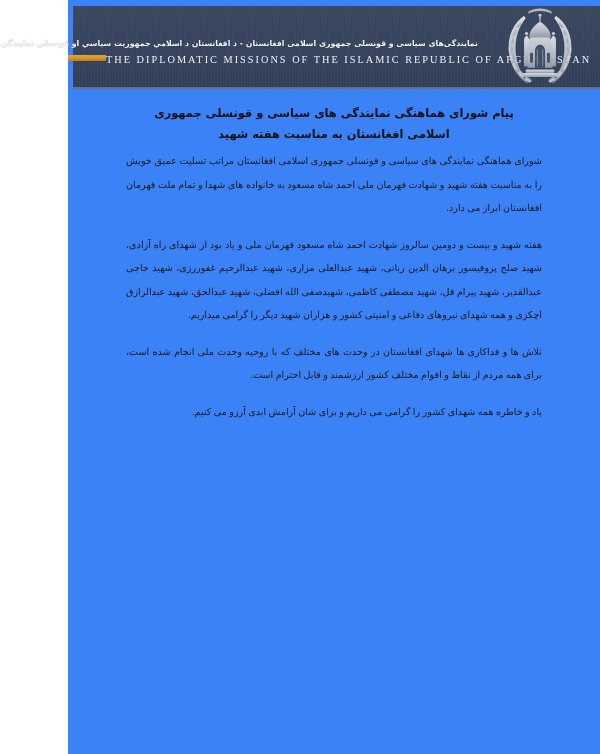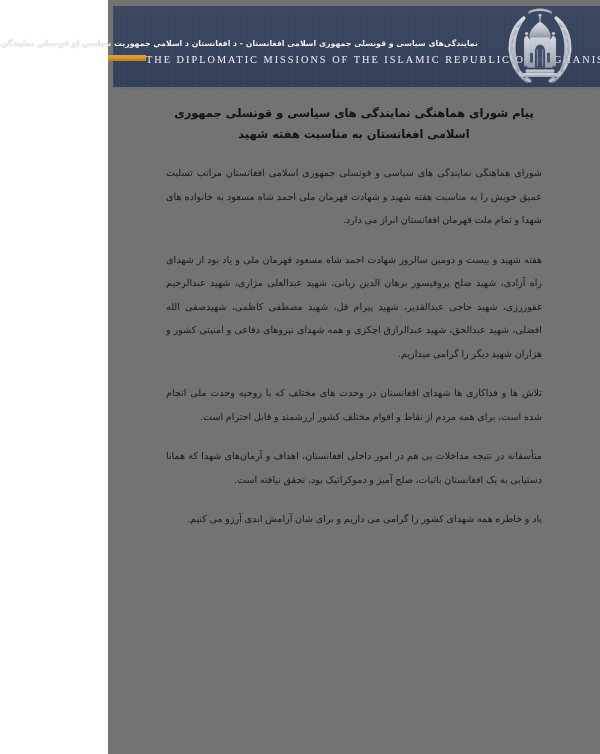--- a/index.html
+++ b/index.html
@@ -11,23 +11,23 @@
   body {
     width: 600px;
     height: 754px;
     overflow: hidden;
     font-family: "DejaVu Sans", "Liberation Sans", sans-serif;
     position: relative;
   }
 
   
   .page {
-    width: 492px;
+    width: 532px;
     height: 754px;
-    background: #737373;
+    background: #3b82f6;
     position: relative;
     box-sizing: border-box;
   }
 
   
   .header-banner {
     position: absolute;
     left: 5px;
     top: 6px;
     width: 595px;
@@ -132,24 +132,24 @@
     color: #121212;
     text-align: center;
     margin: 0 0 3px 0;
     padding: 0 6px;
     direction: rtl;
   }
   .para {
     font-size: 9.6px;
     line-height: 23.5px;
     color: #171717;
-    margin: 16px 0 13px 0;
+    margin: 4px 0 13px 0;
     text-align: justify;
     direction: rtl;
-    font-family: Liberation Sans, sans-serif;
+    font-family: Liberation Serif, serif;
   }
   .para:last-child { margin-bottom: 0; }
 </style>
 </head>
 <body>
 
 <div class="page">
 
   <div class="header-banner"></div>
   <div class="header-bottom-edge"></div>
@@ -229,17 +229,16 @@
     </svg>
   </div>
 
   <div class="content">
 
     <h1 class="doc-title">پیام شورای هماهنگی نمایندگی های سیاسی و قونسلی جمهوری اسلامی افغانستان به مناسبت هفته شهید</h1>
 
     <p class="para">شورای هماهنگی نمایندگی های سیاسی و قونسلی جمهوری اسلامی افغانستان مراتب تسلیت عمیق خویش را به مناسبت هفته شهید و شهادت قهرمان ملی احمد شاه مسعود به خانواده های شهدا و تمام ملت قهرمان افغانستان ابراز می دارد.</p>
     <p class="para">هفته شهید و بیست و دومین سالروز شهادت احمد شاه مسعود قهرمان ملی و یاد بود از شهدای راه آزادی، شهید صلح پروفیسور برهان الدین ربانی، شهید عبدالعلی مزاری، شهید عبدالرحیم غفوررزی، شهید حاجی عبدالقدیر، شهید پیرام قل، شهید مصطفی کاظمی، شهیدصفی الله افضلی، شهید عبدالحق، شهید عبدالرازق اچکزی و همه شهدای نیروهای دفاعی و امنیتی کشور و هزاران شهید دیگر را گرامی میداریم.</p>
     <p class="para">تلاش ها و فداکاری ها شهدای افغانستان در وحدت های مختلف که با روحیه وحدت ملی انجام شده است، برای همه مردم از نقاط و اقوام مختلف کشور ارزشمند و قابل احترام است.</p>
-    <p class="para">متأسفانه در نتیجه مداخلات پی هم در امور داخلی افغانستان، اهداف و آرمان‌های شهدا که همانا دستیابی به یک افغانستان باثبات، صلح آمیز و دموکراتیک بود، تحقق نیافته است.</p>
     <p class="para">یاد و خاطره همه شهدای کشور را گرامی می داریم و برای شان آرامش ابدی آرزو می کنیم.</p>
 
   </div>
 </div>
 
 </body></html>

